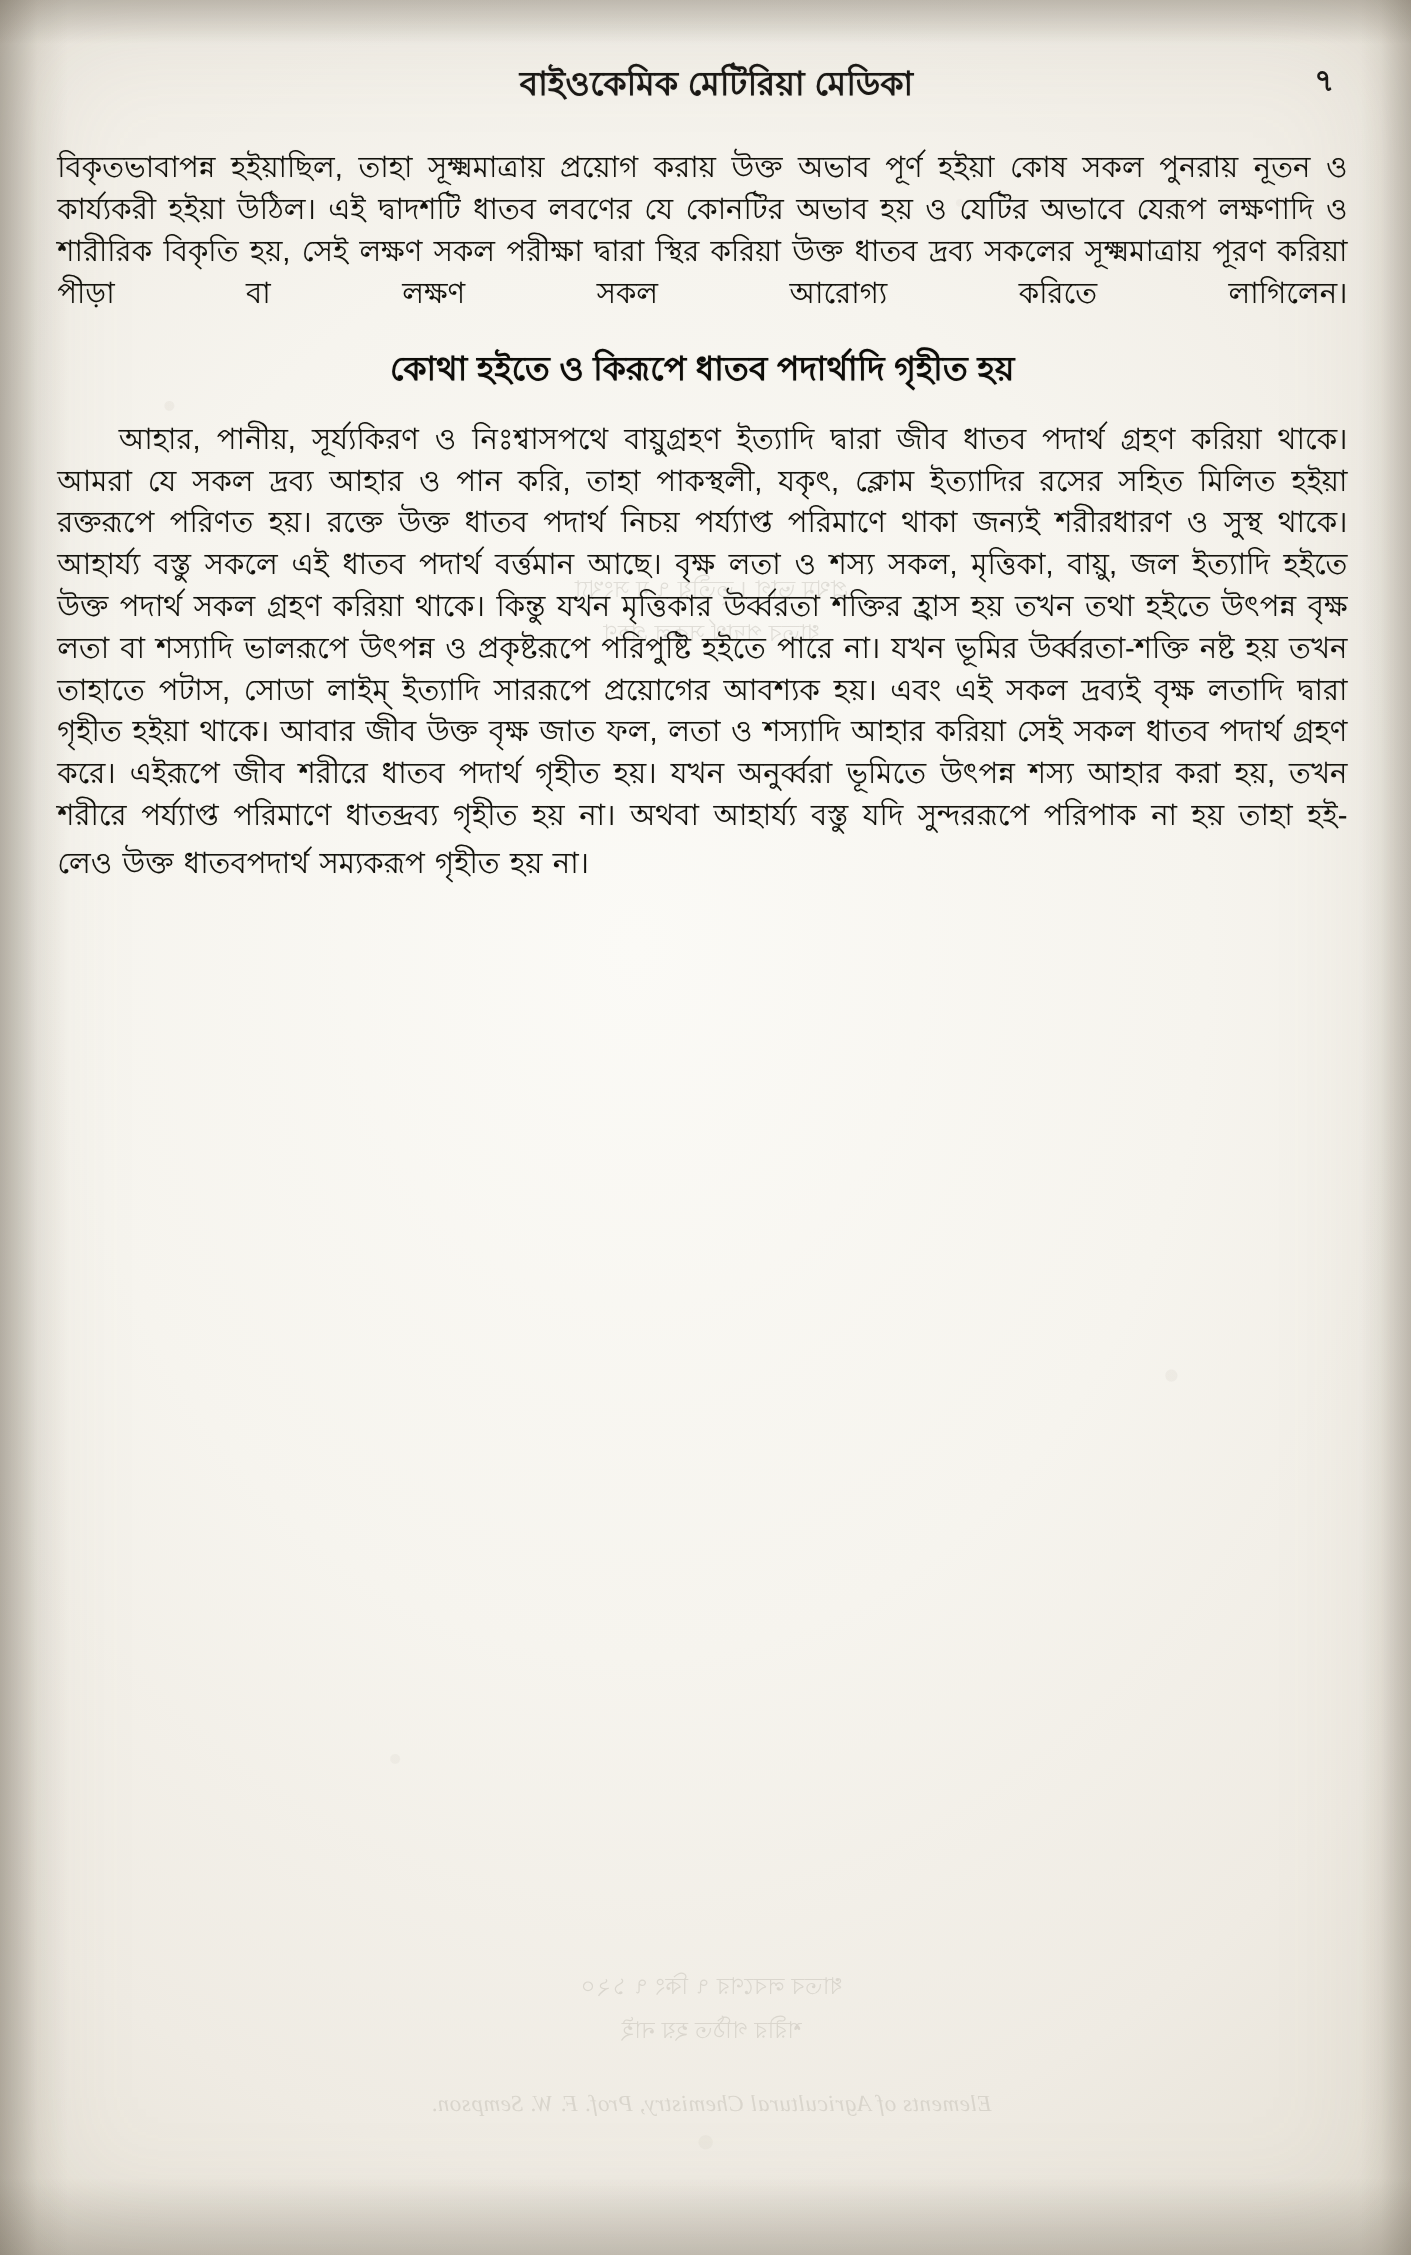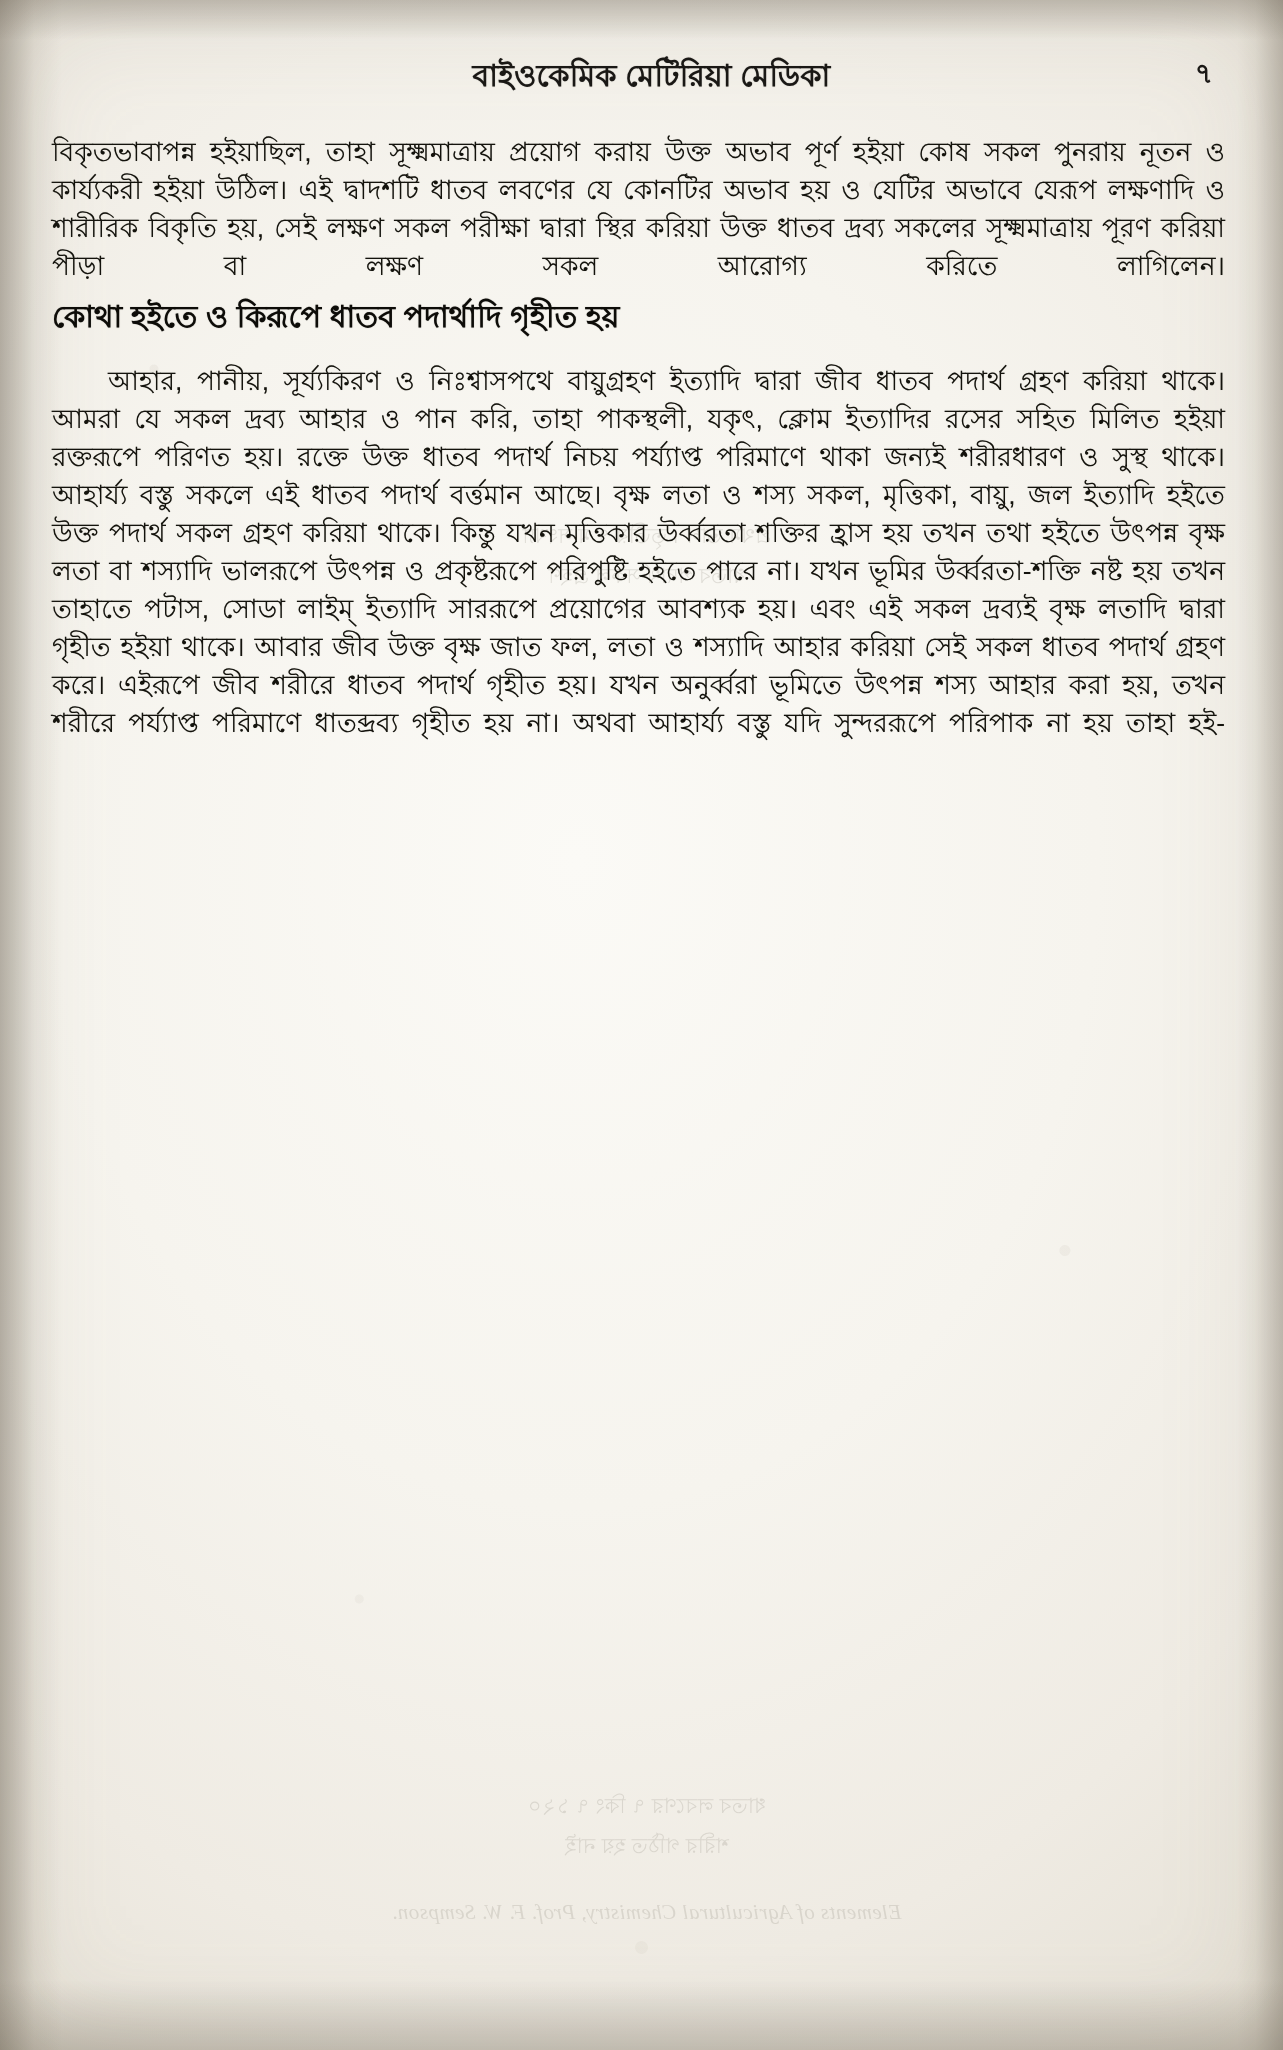--- a/index.html
+++ b/index.html
@@ -130,22 +130,22 @@
   }
   p.para.last-natural {
     text-align-last: left;
   }
 
   h2.section-heading {
     font-family: "Liberation Sans", sans-serif;
     font-size: 30px;
     font-weight: 700;
     color: #100f0b;
-    text-align: left;
-    margin: 8px 0 18px 0;
+    text-align: center;
+    margin: 26px 0 18px 0;
     letter-spacing: .2px;
     text-shadow: 0 0 1px rgba(30,28,24,0.4);
   }
 
   
   .content { filter: contrast(1.03); }
 </style>
 </head>
 <body>
 
@@ -167,20 +167,21 @@
     </div>
 
     <div class="body-block">
 
       <p class="para">বিকৃতভাবাপন্ন হইয়াছিল, তাহা সূক্ষ্মমাত্রায় প্রয়োগ করায় উক্ত অভাব পূর্ণ হইয়া কোষ সকল পুনরায় নূতন ও কার্য্যকরী হইয়া উঠিল। এই দ্বাদশটি ধাতব লবণের যে কোনটির অভাব হয় ও যেটির অভাবে যেরূপ লক্ষণাদি ও শারীরিক বিকৃতি হয়, সেই লক্ষণ সকল পরীক্ষা দ্বারা স্থির করিয়া উক্ত ধাতব দ্রব্য সকলের সূক্ষ্মমাত্রায় পূরণ করিয়া পীড়া বা লক্ষণ সকল আরোগ্য করিতে লাগিলেন।</p>
 
       <h2 class="section-heading">কোথা হইতে ও কিরূপে ধাতব পদার্থাদি গৃহীত হয়</h2>
 
       <p class="para indent">আহার, পানীয়, সূর্য্যকিরণ ও নিঃশ্বাসপথে বায়ুগ্রহণ ইত্যাদি দ্বারা জীব ধাতব পদার্থ গ্রহণ করিয়া থাকে। আমরা যে সকল দ্রব্য আহার ও পান করি, তাহা পাকস্থলী, যকৃৎ, ক্লোম ইত্যাদির রসের সহিত মিলিত হইয়া রক্তরূপে পরিণত হয়। রক্তে উক্ত ধাতব পদার্থ নিচয় পর্য্যাপ্ত পরিমাণে থাকা জন্যই শরীরধারণ ও সুস্থ থাকে। আহার্য্য বস্তু সকলে এই ধাতব পদার্থ বর্ত্তমান আছে। বৃক্ষ লতা ও শস্য সকল, মৃত্তিকা, বায়ু, জল ইত্যাদি হইতে উক্ত পদার্থ সকল গ্রহণ করিয়া থাকে। কিন্তু যখন মৃত্তিকার উর্ব্বরতা শক্তির হ্রাস হয় তখন তথা হইতে উৎপন্ন বৃক্ষ লতা বা শস্যাদি ভালরূপে উৎপন্ন ও প্রকৃষ্টরূপে পরিপুষ্টি হইতে পারে না। যখন ভূমির উর্ব্বরতা-শক্তি নষ্ট হয় তখন তাহাতে পটাস, সোডা লাইম্ ইত্যাদি সাররূপে প্রয়োগের আবশ্যক হয়। এবং এই সকল দ্রব্যই বৃক্ষ লতাদি দ্বারা গৃহীত হইয়া থাকে। আবার জীব উক্ত বৃক্ষ জাত ফল, লতা ও শস্যাদি আহার করিয়া সেই সকল ধাতব পদার্থ গ্রহণ করে। এইরূপে জীব শরীরে ধাতব পদার্থ গৃহীত হয়। যখন অনুর্ব্বরা ভূমিতে উৎপন্ন শস্য আহার করা হয়, তখন শরীরে পর্য্যাপ্ত পরিমাণে ধাতব্দ্রব্য গৃহীত হয় না। অথবা আহার্য্য বস্তু যদি সুন্দররূপে পরিপাক না হয় তাহা হই-</p>
 
+      <p class="para last-natural">লেও উক্ত ধাতবপদার্থ সম্যকরূপ গৃহীত হয় না।</p>
 
     </div>
   </div>
 
   <div class="edge-left"></div>
   <div class="edge-right"></div>
   <div class="edge-top"></div>
   <div class="edge-bottom"></div>
 </div>
 

